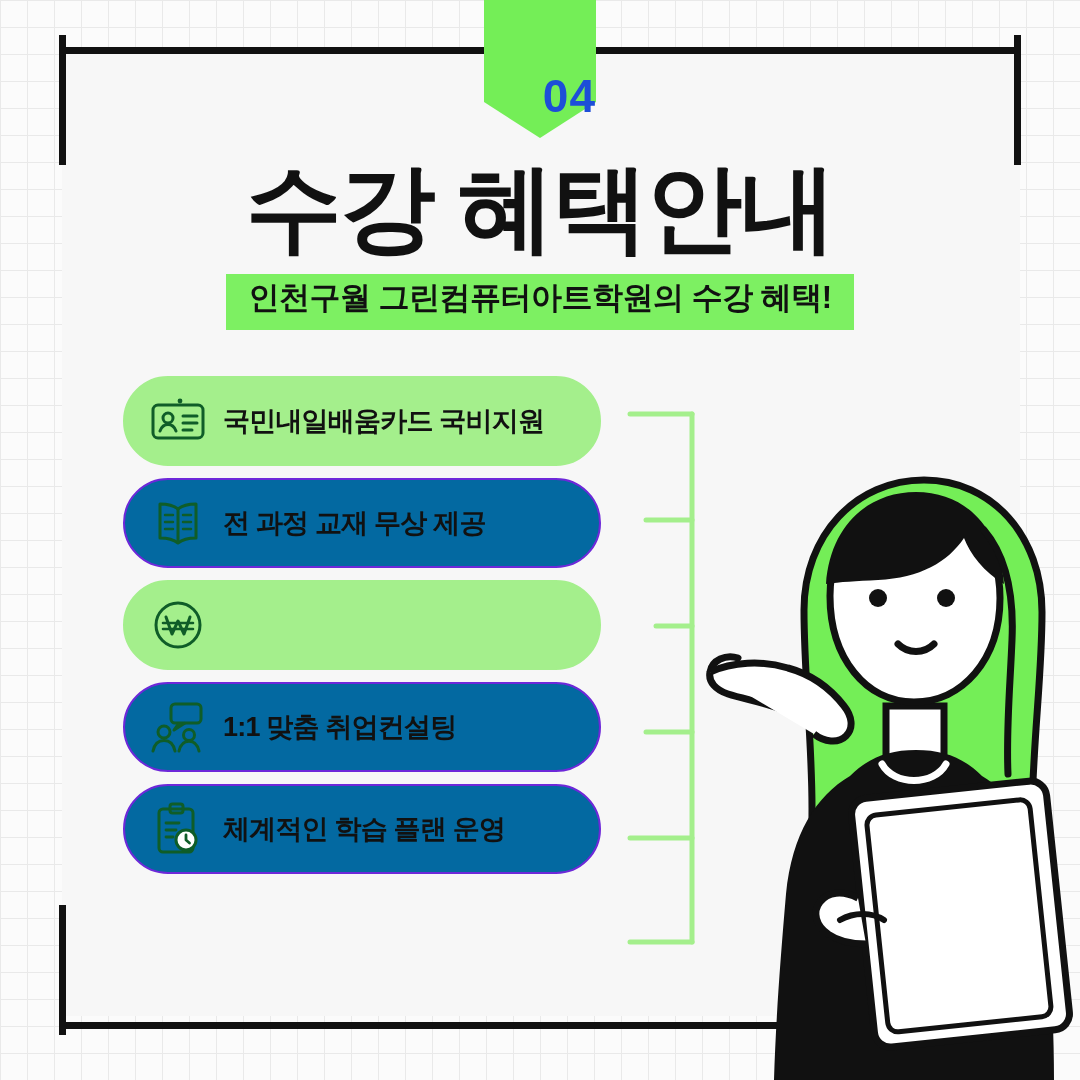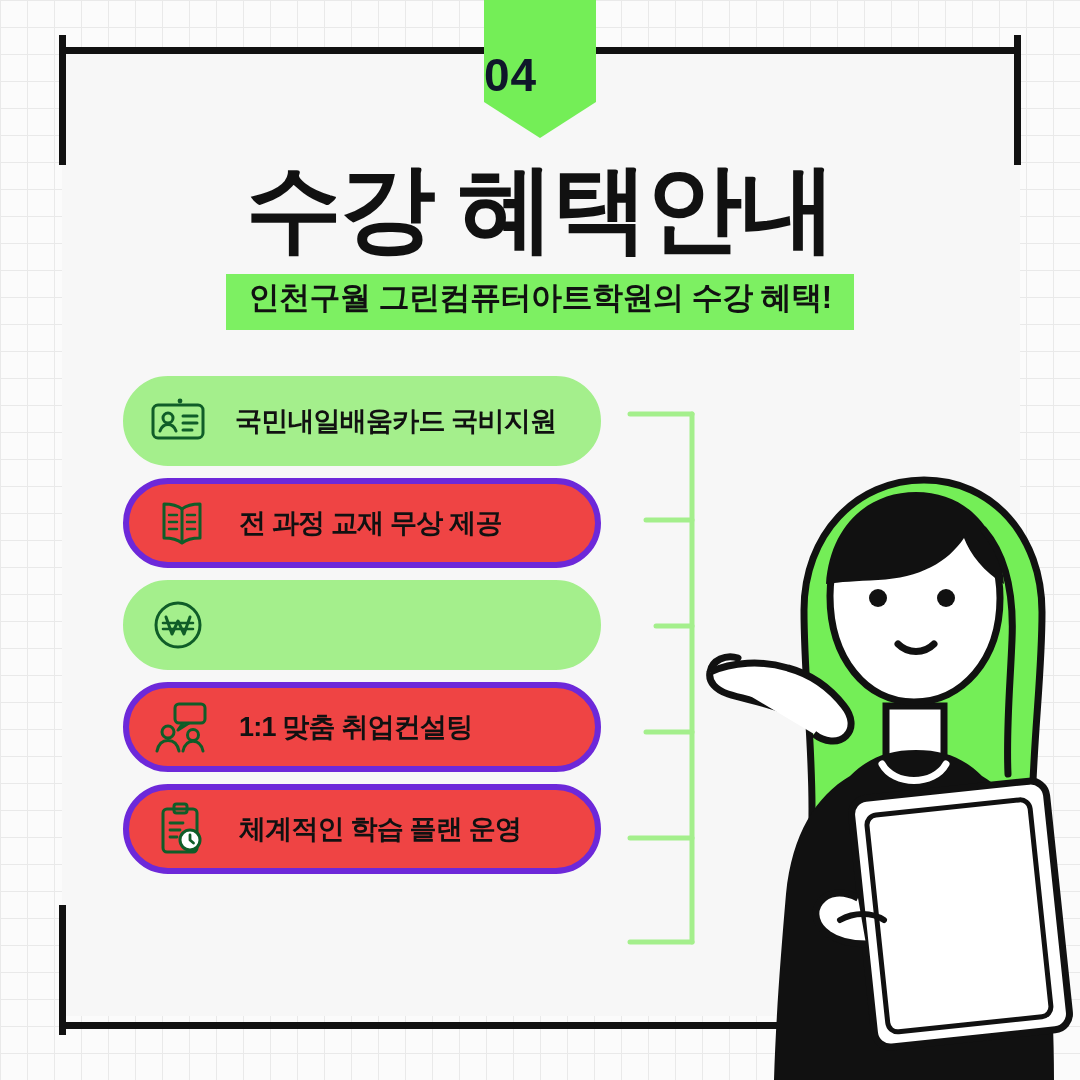--- a/index.html
+++ b/index.html
@@ -67,25 +67,25 @@
   }
   .ribbon .shape {
     position: absolute;
     inset: 0;
     background: #74ee57;
     clip-path: polygon(0 0, 100% 0, 100% 74%, 50% 100%, 0 74%);
   }
   .ribbon .num {
     position: absolute;
     width: 100%;
-    top: 48px;
-    text-align: left;
+    top: 69px;
+    text-align: right;
     font-size: 46px;
     font-weight: 900;
-    color: #0f172a;
+    color: #1d4ed8;
     letter-spacing: 1px;
   }
 
   
   .title {
     position: absolute;
     left: 0;
     top: 160px;
     width: 1080px;
     text-align: center;
@@ -123,29 +123,28 @@
     z-index: 6;
   }
   .row {
     position: relative;
     height: 90px;
     margin-bottom: 12px;
     border-radius: 45px;
     display: flex;
     align-items: center;
     box-sizing: border-box;
-    gap: 12px;
   }
   .row.filled {
     background: #a4ef8c;
     border: 2px solid #a4ef8c;
   }
   .row.outline {
-    background: #ef4444;
-    border: 6px solid #6d28d9;
+    background: #0369a1;
+    border: 2px solid #6d28d9;
   }
   .row .icon {
     flex: 0 0 auto;
     width: 62px;
     height: 62px;
     margin-left: 22px;
     margin-right: 14px;
     display: flex;
     align-items: center;
     justify-content: center;

